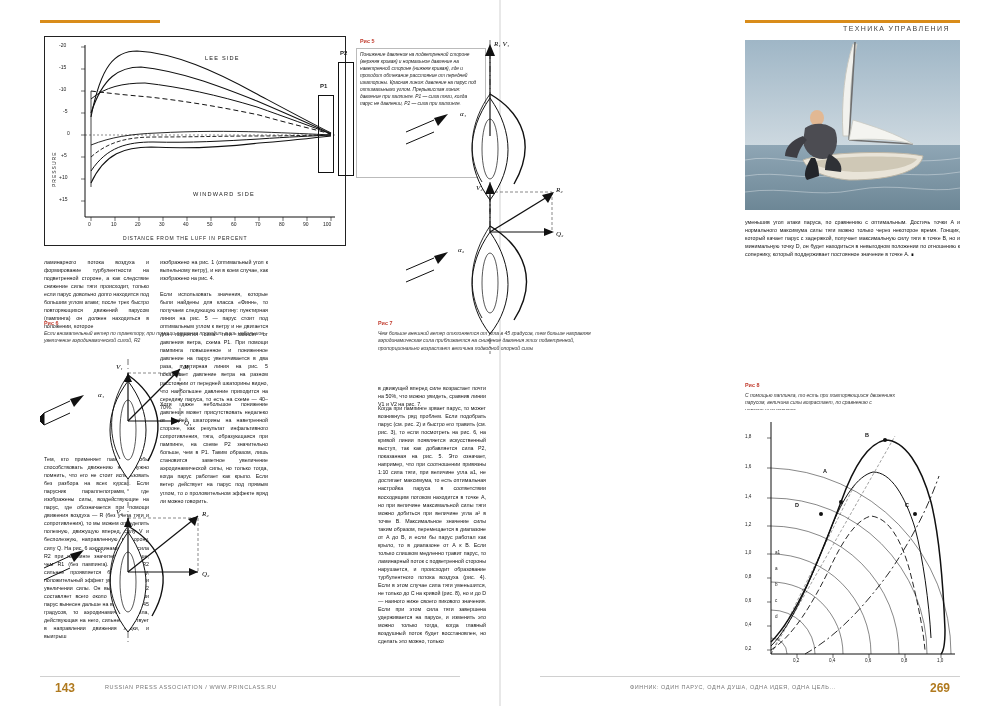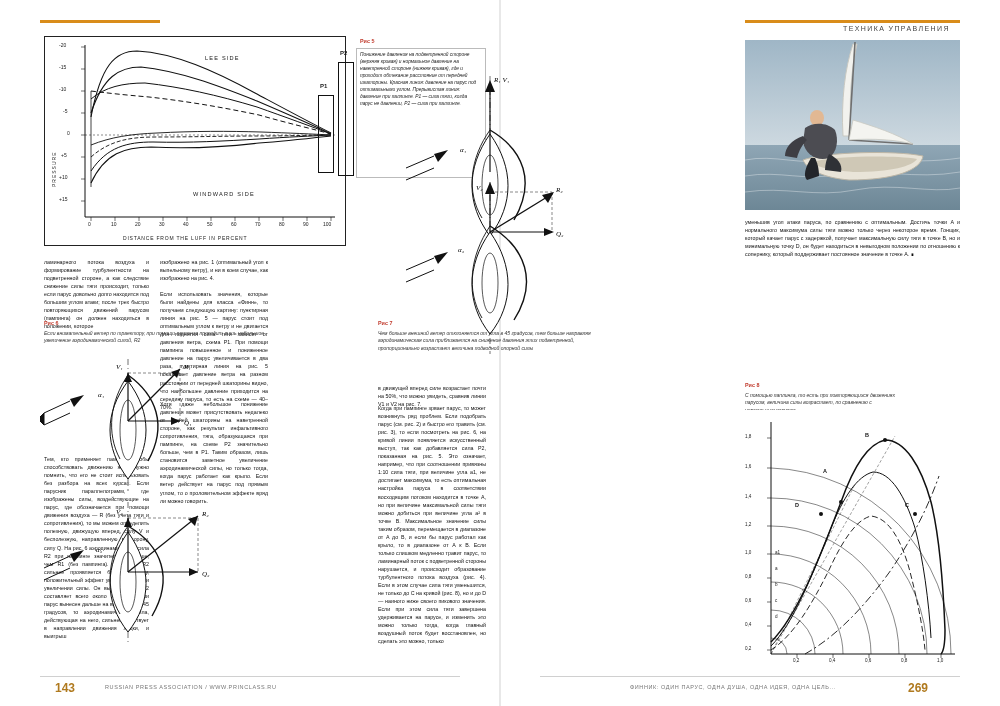--- a/index.html
+++ b/index.html
@@ -8,21 +8,21 @@
   .gutter{position:absolute;left:499px;top:0;width:2px;height:706px;background:#e8e8e8;}
   
   .rule-left{position:absolute;left:40px;top:20px;width:120px;height:3px;background:#d98c1a;}
   .rule-right{position:absolute;left:745px;top:20px;width:215px;height:3px;background:#d98c1a;}
   .header-right{position:absolute;left:843px;top:25px;font-size:7px;letter-spacing:1.4px;color:#444;text-transform:uppercase;}
   
   .footer-rule{position:absolute;left:40px;top:676px;width:420px;height:1px;background:#d0d0d0;}
   .footer-rule2{position:absolute;left:540px;top:676px;width:420px;height:1px;background:#d0d0d0;}
   .pagenum{position:absolute;font-size:12px;color:#b07a1f;font-weight:bold;}
   .pagenum.left{left:55px;top:681px;}
-  .pagenum.right{left:908px;top:681px;}
+  .pagenum.right{left:930px;top:681px;}
   .footer-text{position:absolute;font-size:5.5px;color:#777;letter-spacing:.6px;top:684px;}
   .footer-text.l{left:105px;}
   .footer-text.r{left:630px;}
 
   
   .col{position:absolute;font-size:5.3px;line-height:1.52;text-align:justify;color:#111;}
   .caption{position:absolute;font-size:5.0px;line-height:1.45;color:#333;font-style:italic;}
   .figlabel{position:absolute;font-size:5.4px;color:#c0392b;font-weight:bold;}
 
   
@@ -209,21 +209,21 @@
       <polygon points="158,74 149,70 149,78" fill="#111"></polygon>
       <line x1="88" y1="20" x2="158" y2="20" stroke="#111" stroke-width=".5" stroke-dasharray="3 2"></line>
       <line x1="158" y1="20" x2="158" y2="74" stroke="#111" stroke-width=".5" stroke-dasharray="3 2"></line>
       <text x="76" y="16" font-size="7" font-family="Liberation Serif, serif" font-style="italic">V₂</text>
       <text x="162" y="18" font-size="7" font-family="Liberation Serif, serif" font-style="italic">R₂</text>
       <text x="162" y="78" font-size="7" font-family="Liberation Serif, serif" font-style="italic">Q₂</text>
       <text x="56" y="54" font-size="7" font-family="Liberation Serif, serif" font-style="italic">α₂</text>
     </svg>
   </div>
 
-  <div class="diagram" style="left:380px;top:36px;margin-top:36px;">
+  <div class="diagram" style="left:380px;top:36px;">
     <svg width="230" height="180" viewBox="0 0 230 180">
       <line x1="110" y1="4" x2="110" y2="176" stroke="#111" stroke-width=".6" stroke-dasharray="6 3 1 3"></line>
       <path d="M110,62 C86,96 86,132 110,164 C134,132 134,96 110,62 Z" fill="#fff" stroke="#111" stroke-width="1"></path>
       <ellipse cx="110" cy="113" rx="8" ry="30" fill="none" stroke="#111" stroke-width=".7"></ellipse>
       <path d="M110,58 C144,78 156,110 134,148" fill="none" stroke="#111" stroke-width="1.4"></path>
       <path d="M110,58 C90,86 86,120 102,146" fill="none" stroke="#111" stroke-width=".9"></path>
 
       <g stroke="#111" stroke-width="1" fill="none">
         <path d="M26,96 L54,84"></path>
           <path d="M26,108 L54,96"></path>

